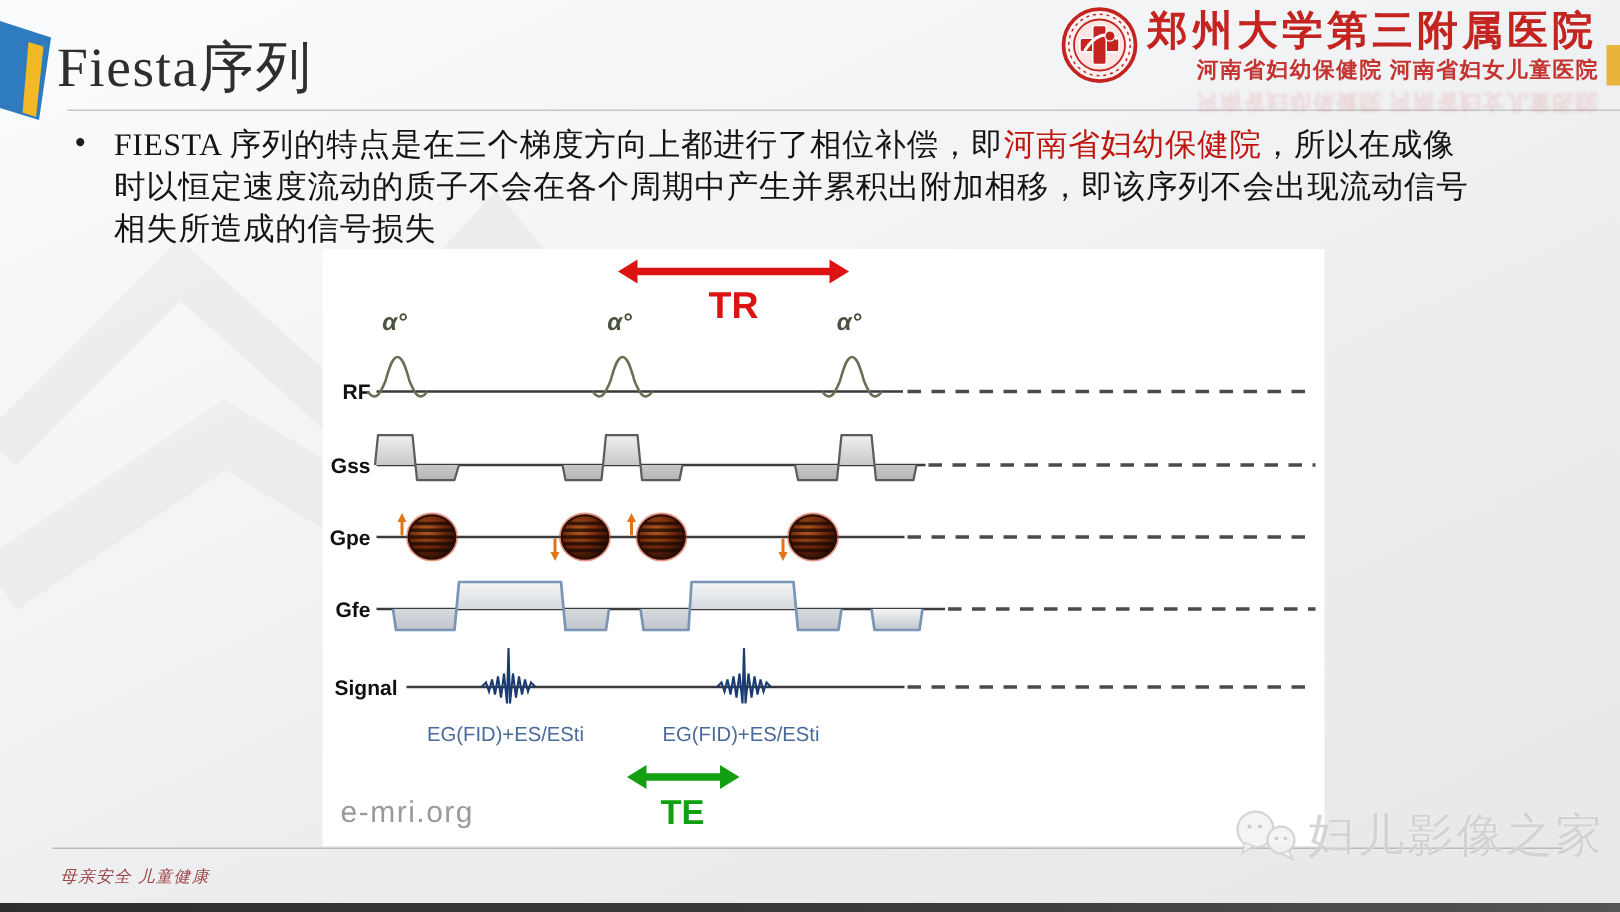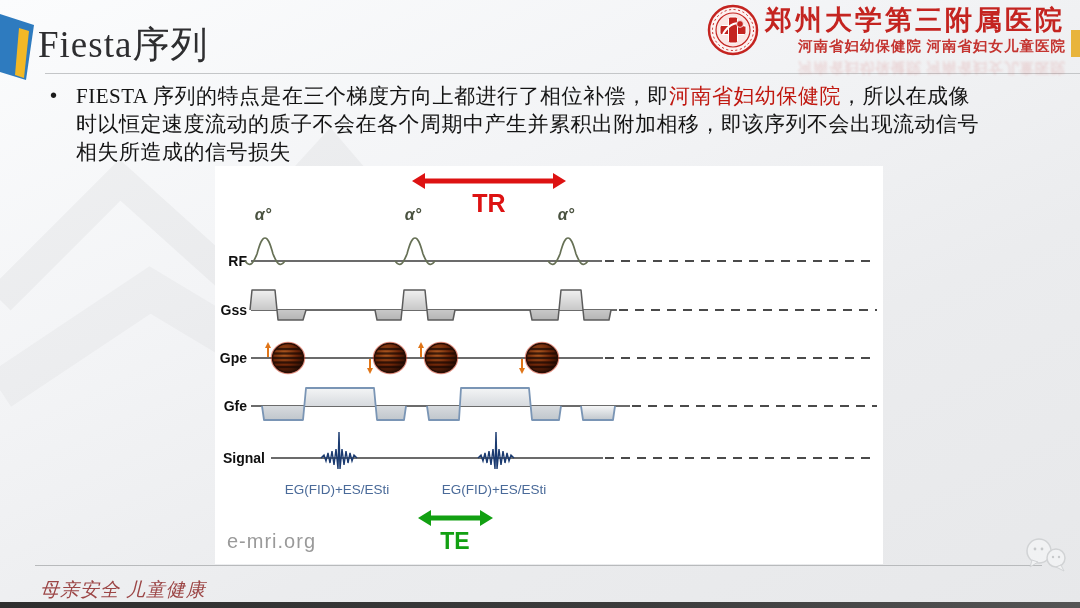--- a/index.html
+++ b/index.html
@@ -50,21 +50,21 @@
   .red-em { color:#c01810; }
 
   
   .diagram { position:absolute; left:215px; top:166px; width:668px; height:398px; background:#ffffff; }
 
   
   .footer-rule { position:absolute; left:35px; right:38px; top:565px; height:1px; background:#b8babc; }
   .footer-slogan {
     position:absolute; left:40px; top:577px;
     font-family:"Liberation Serif", serif; font-style:italic;
-    font-size:19px; color:#9c4646; letter-spacing:1px;
+    font-size:11px; color:#9c4646; letter-spacing:1px;
   }
   .page-num { position:absolute; right:32px; top:580px; font-size:14px; color:#8a8c8e; letter-spacing:1px;margin-top:44px; }
   .watermark {
     position:absolute; right:10px; top:536px; display:flex; align-items:center; gap:4px;
     color:#c9cbcd; opacity:.9;
   }
   .watermark-text {
     font-size:31px; letter-spacing:2px; color:#cfd1d3;
     text-shadow:0 0 1px #ffffff; font-weight:400; white-space:nowrap;
   }
@@ -271,17 +271,18 @@
     <svg width="46" height="38" viewBox="0 0 46 38">
       <circle cx="15" cy="15" r="12" fill="#f2f3f4" stroke="#cfd1d3" stroke-width="1.5"></circle>
       <path d="M 8,24 L 6,31 L 14,26 Z" fill="#f2f3f4" stroke="#cfd1d3" stroke-width="1"></path>
       <circle cx="11" cy="13" r="1.4" fill="#c4c6c8"></circle>
         <circle cx="18" cy="13" r="1.4" fill="#c4c6c8"></circle>
       <circle cx="32" cy="22" r="9" fill="#f2f3f4" stroke="#cfd1d3" stroke-width="1.5"></circle>
       <path d="M 37,29 L 40,35 L 32,31 Z" fill="#f2f3f4" stroke="#cfd1d3" stroke-width="1"></path>
       <circle cx="29" cy="21" r="1.2" fill="#c4c6c8"></circle>
         <circle cx="35" cy="21" r="1.2" fill="#c4c6c8"></circle>
     </svg>
+    <span class="watermark-text">妇儿影像之家</span>
   </div>
   <div class="page-num">Page 3</div>
   <div class="bottom-bar"></div>
 
 </div>
 
 </body></html>

